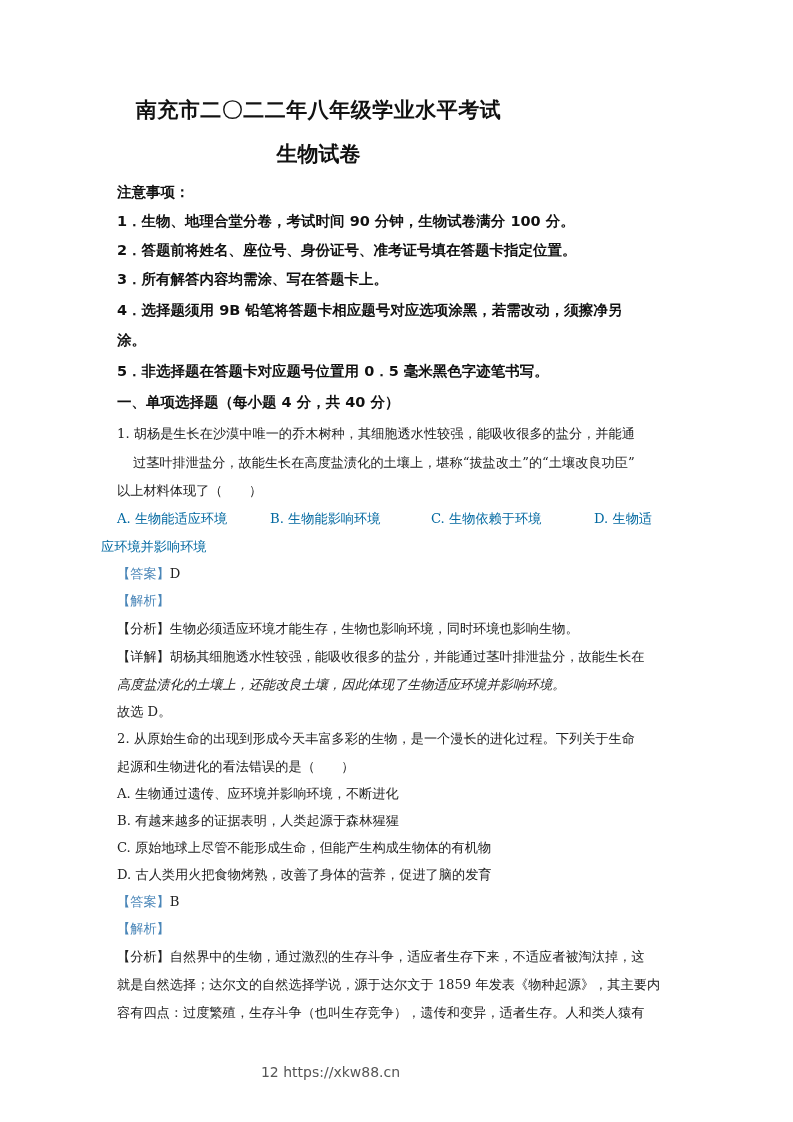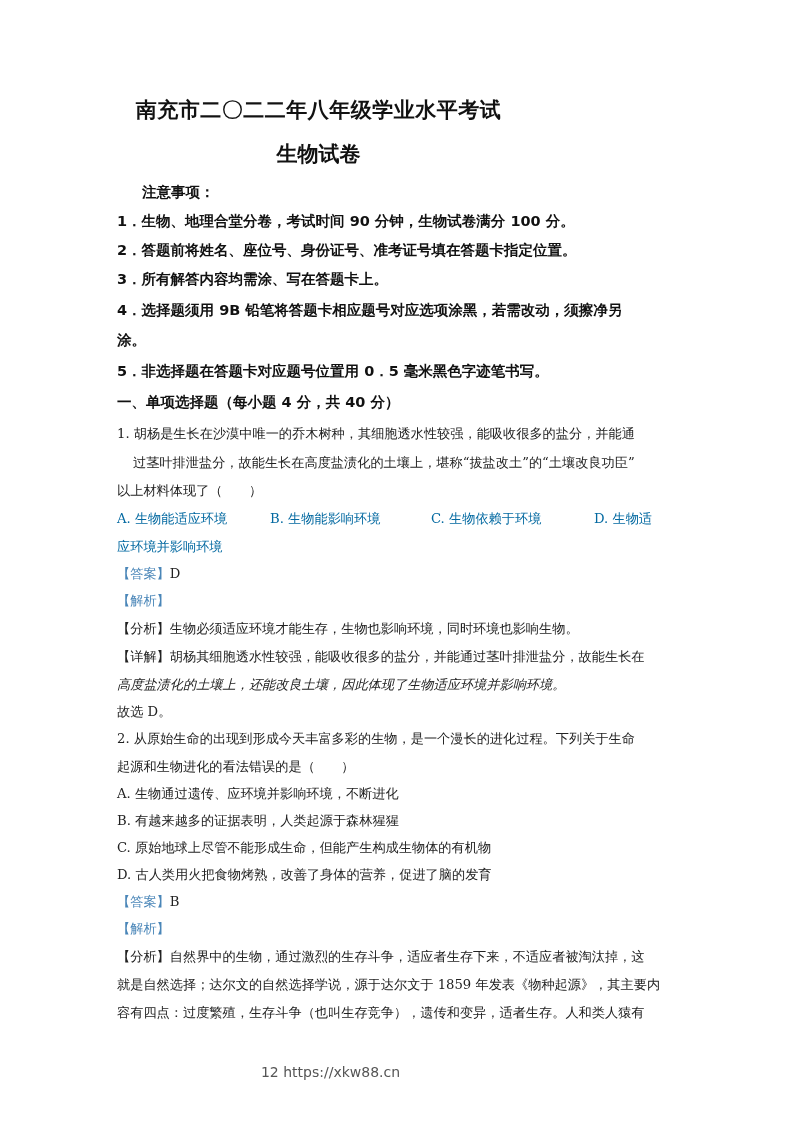--- a/index.html
+++ b/index.html
@@ -35,39 +35,39 @@
   }
 </style>
 </head>
 <body>
 
 <div class="page">
 
   <div class="title main">南充市二〇二二年八年级学业水平考试</div>
   <div class="title sub">生物试卷</div>
 
-  <div class="line bold" style="top:183px;margin-left:25px;">注意事项：</div>
+  <div class="line bold" style="top:183px;">注意事项：</div>
   <div class="line bold" style="top:212px;">1．生物、地理合堂分卷，考试时间 90 分钟，生物试卷满分 100 分。</div>
   <div class="line bold" style="top:241px;">2．答题前将姓名、座位号、身份证号、准考证号填在答题卡指定位置。</div>
   <div class="line bold" style="top:270px;">3．所有解答内容均需涂、写在答题卡上。</div>
   <div class="line bold" style="top:301px;">4．选择题须用 9B 铅笔将答题卡相应题号对应选项涂黑，若需改动，须擦净另</div>
   <div class="line bold" style="top:331px;">涂。</div>
   <div class="line bold" style="top:362px;">5．非选择题在答题卡对应题号位置用 0．5 毫米黑色字迹笔书写。</div>
 
   <div class="line bold" style="top:393px;">一、单项选择题（每小题 4 分，共 40 分）</div>
 
   <div class="line body-text" style="top:425px;">1. 胡杨是生长在沙漠中唯一的乔木树种，其细胞透水性较强，能吸收很多的盐分，并能通</div>
   <div class="line body-text" style="top:454px;margin-left:16px;">过茎叶排泄盐分，故能生长在高度盐渍化的土壤上，堪称“拔盐改土”的“土壤改良功臣”</div>
   <div class="line body-text" style="top:482px;">以上材料体现了（　　）</div>
 
   <div class="opt" style="left:117px; top:510px;">A. 生物能适应环境</div>
   <div class="opt" style="left:270px; top:510px;">B. 生物能影响环境</div>
   <div class="opt" style="left:431px; top:510px;">C. 生物依赖于环境</div>
   <div class="opt" style="left:594px; top:510px;">D. 生物适</div>
-  <div class="opt" style="left:117px; top:538px;text-align:right;">应环境并影响环境</div>
+  <div class="opt" style="left:101px; top:538px;text-align:right;">应环境并影响环境</div>
 
   <div class="line body-text" style="top:565px;">
     <span class="tag-blue">【答案】</span><span>D</span>
   </div>
   <div class="line body-text" style="top:592px;">
     <span class="tag-blue">【解析】</span>
   </div>
   <div class="line body-text" style="top:620px;">
     <span class="tag-black">【分析】</span><span>生物必须适应环境才能生存，生物也影响环境，同时环境也影响生物。</span>
   </div>

